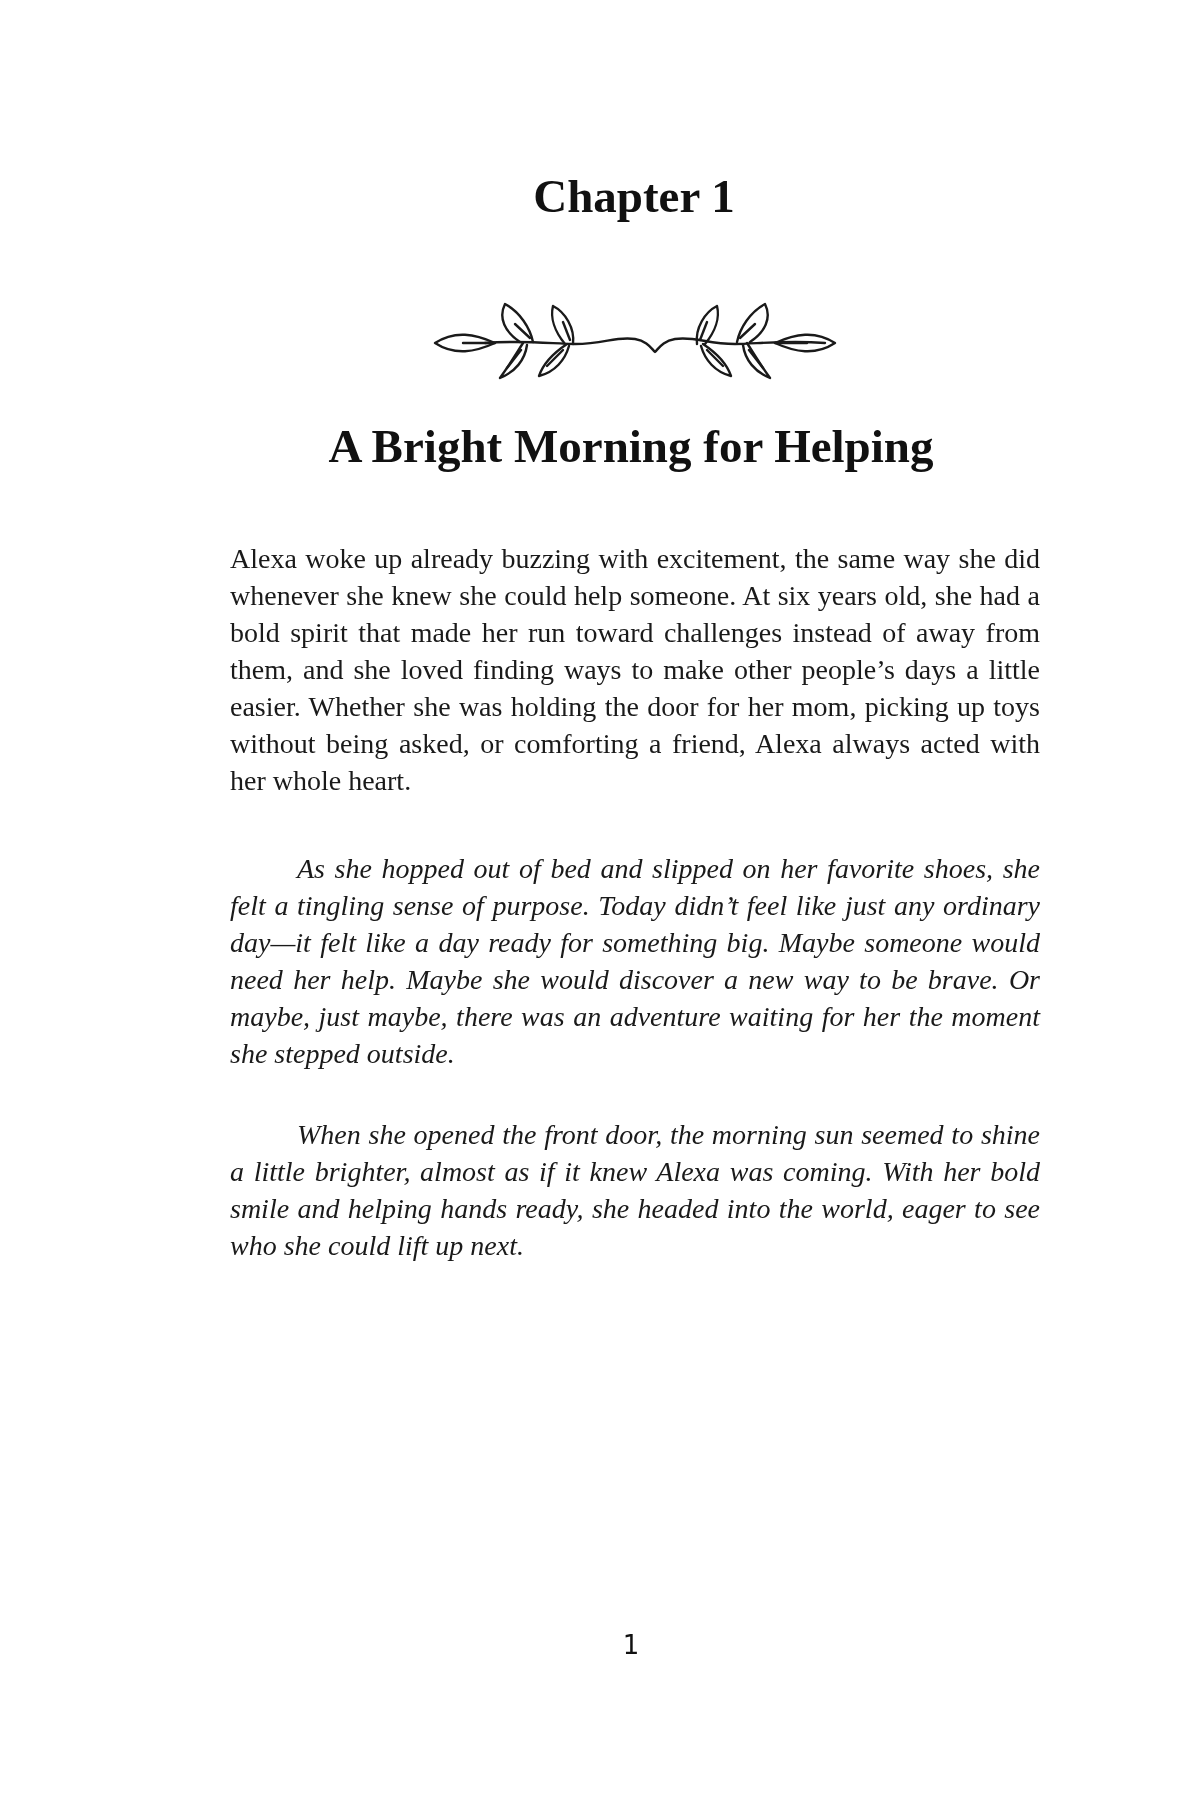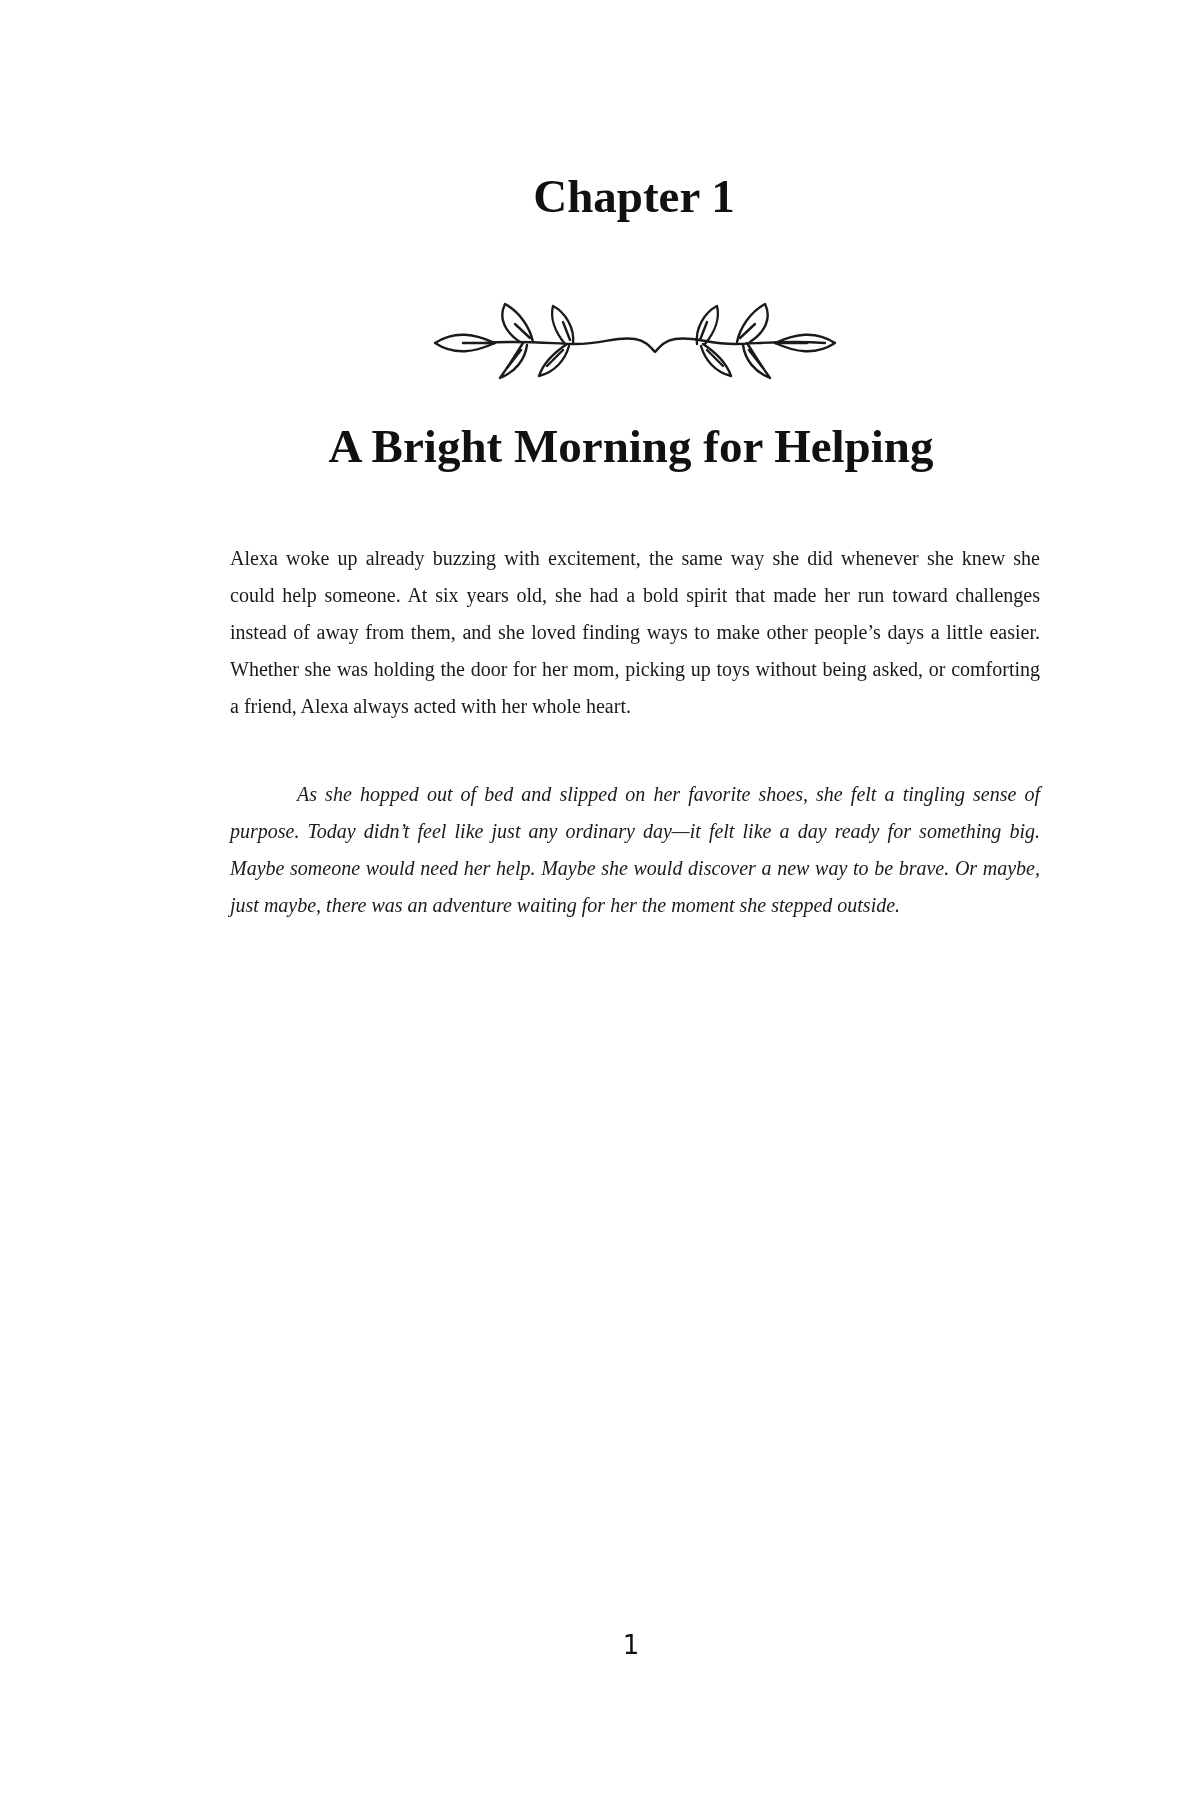--- a/index.html
+++ b/index.html
@@ -16,21 +16,21 @@
   .chapter-title {
     position: absolute; left: 0; width: 1200px; top: 416px;
     text-align: center; margin: 0;
     font-family: "Liberation Serif", "DejaVu Serif", serif;
     font-weight: bold; font-size: 47px; line-height: 60px; color: #111111;
     padding-left: 62px; box-sizing: border-box;
   }
   .body-text {
     position: absolute; left: 230px; width: 810px; top: 540px;
     font-family: "Liberation Serif", "DejaVu Serif", serif;
-    font-size: 20px; line-height: 37px; color: #1a1a1a;
+    font-size: 28px; line-height: 37px; color: #1a1a1a;
   }
   .body-text p { margin: 0 0 51px 0; text-align: justify; }
   .body-text p.p3 { margin-top: -7px; }
   .body-text p.indent { text-indent: 67px; font-style: italic; }
   .page-number {
     position: absolute; left: 0; width: 1200px; top: 1628px;
     text-align: center; padding-left: 62px; box-sizing: border-box;
     font-family: "DejaVu Sans", "Liberation Sans", sans-serif;
     font-size: 26px; line-height: 34px; color: #111111;
   }
@@ -71,15 +71,16 @@
     <path d="M288 64 C300 72 312 84 316 96 C300 92 290 80 286 66"></path>
     <path d="M292 70 L308 86"></path>
   </svg>
 </div>
 
 <h2 class="chapter-title">A Bright Morning for Helping</h2>
 
 <div class="body-text">
   <p class="p1">Alexa woke up already buzzing with excitement, the same way she did whenever she knew she could help someone. At six years old, she had a bold spirit that made her run toward challenges instead of away from them, and she loved finding ways to make other people’s days a little easier. Whether she was holding the door for her mom, picking up toys without being asked, or comforting a friend, Alexa always acted with her whole heart.</p>
   <p class="p2 indent">As she hopped out of bed and slipped on her favorite shoes, she felt a tingling sense of purpose. Today didn’t feel like just any ordinary day—it felt like a day ready for something big. Maybe someone would need her help. Maybe she would discover a new way to be brave. Or maybe, just maybe, there was an adventure waiting for her the moment she stepped outside.</p>
+  <p class="p3 indent">When she opened the front door, the morning sun seemed to shine a little brighter, almost as if it knew Alexa was coming. With her bold smile and helping hands ready, she headed into the world, eager to see who she could lift up next.</p>
 </div>
 
 <div class="page-number">1</div>
 
 </body></html>

